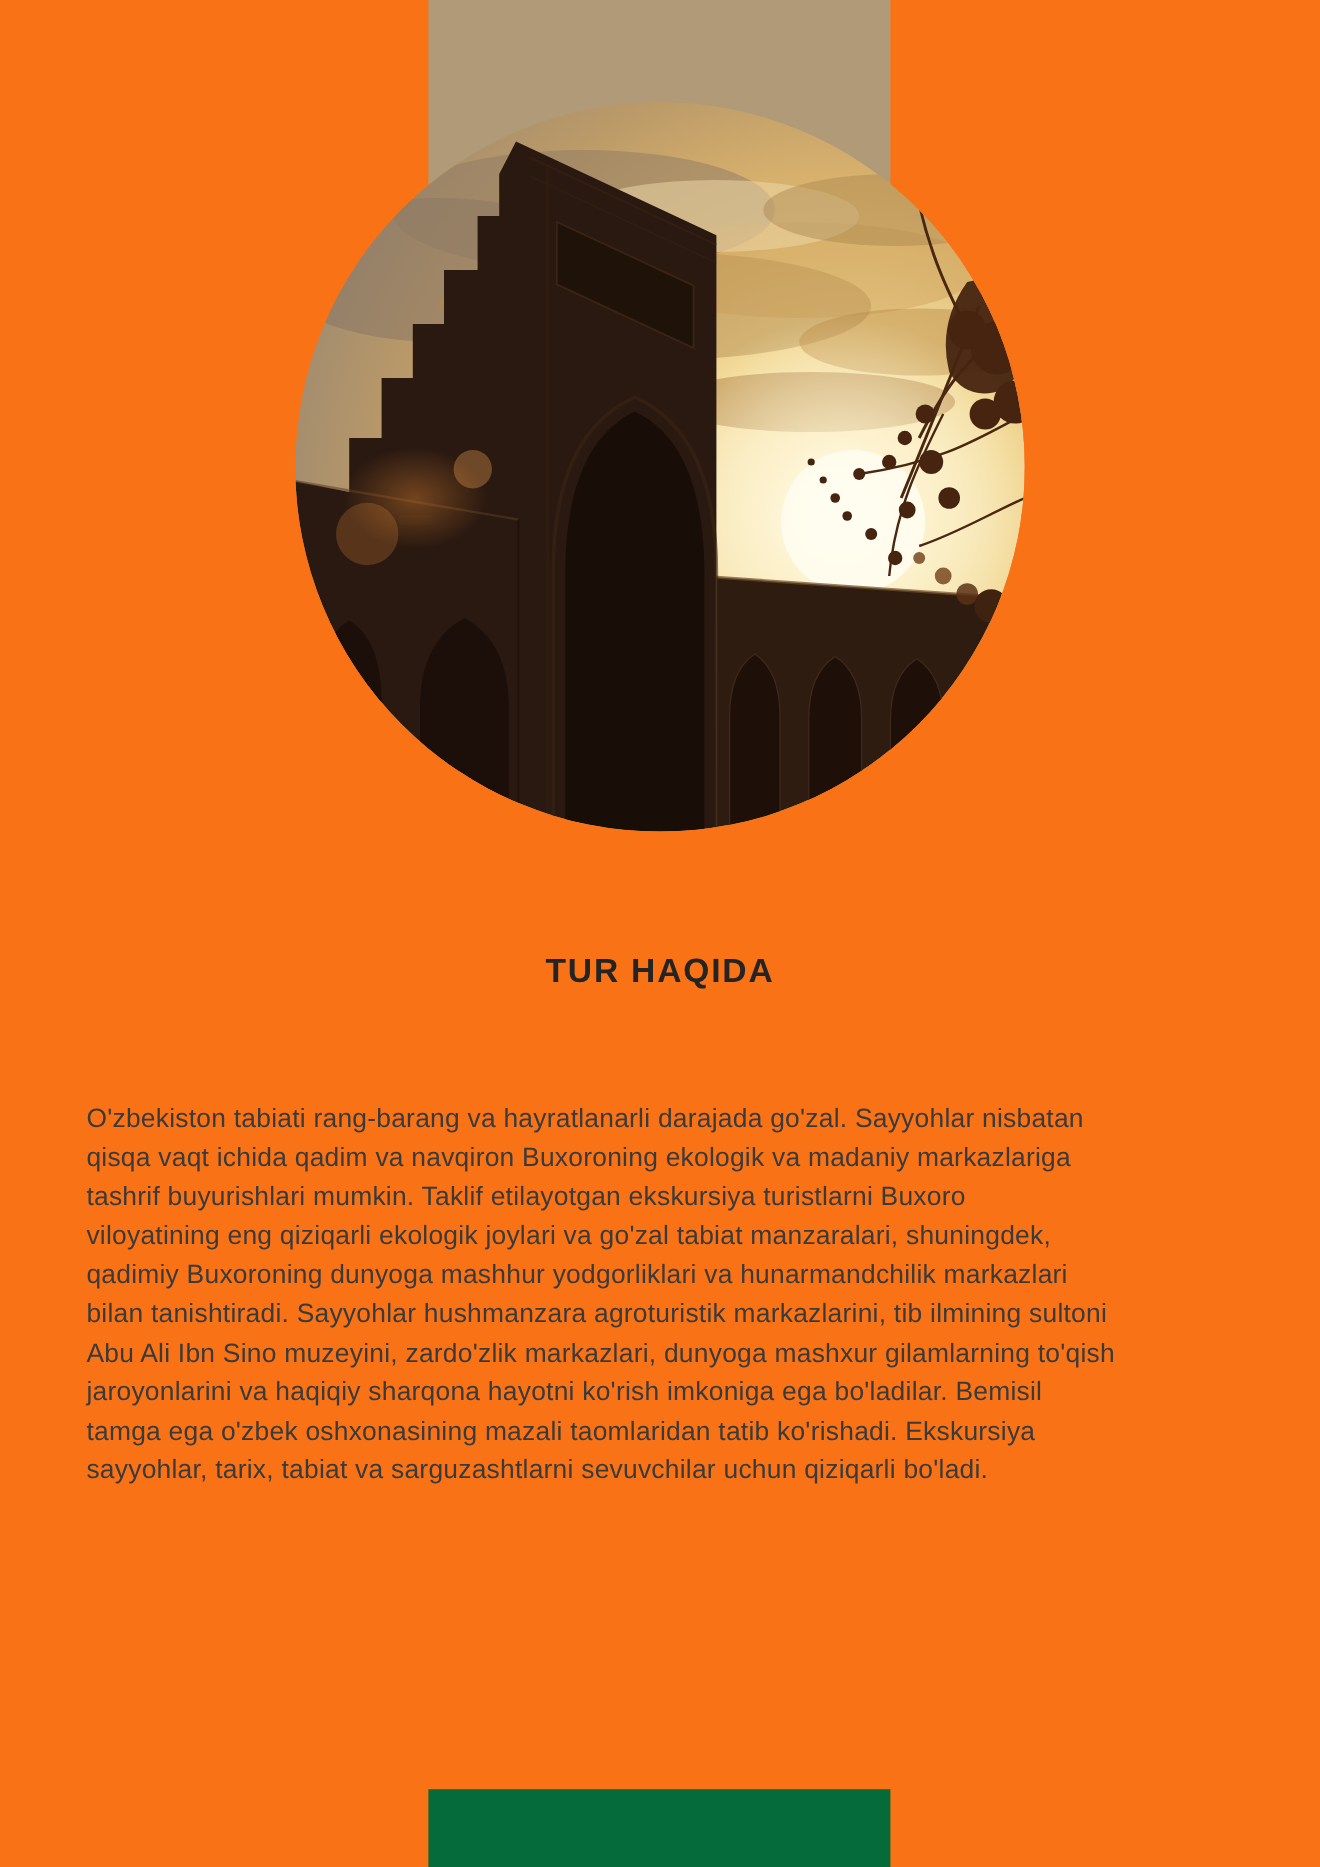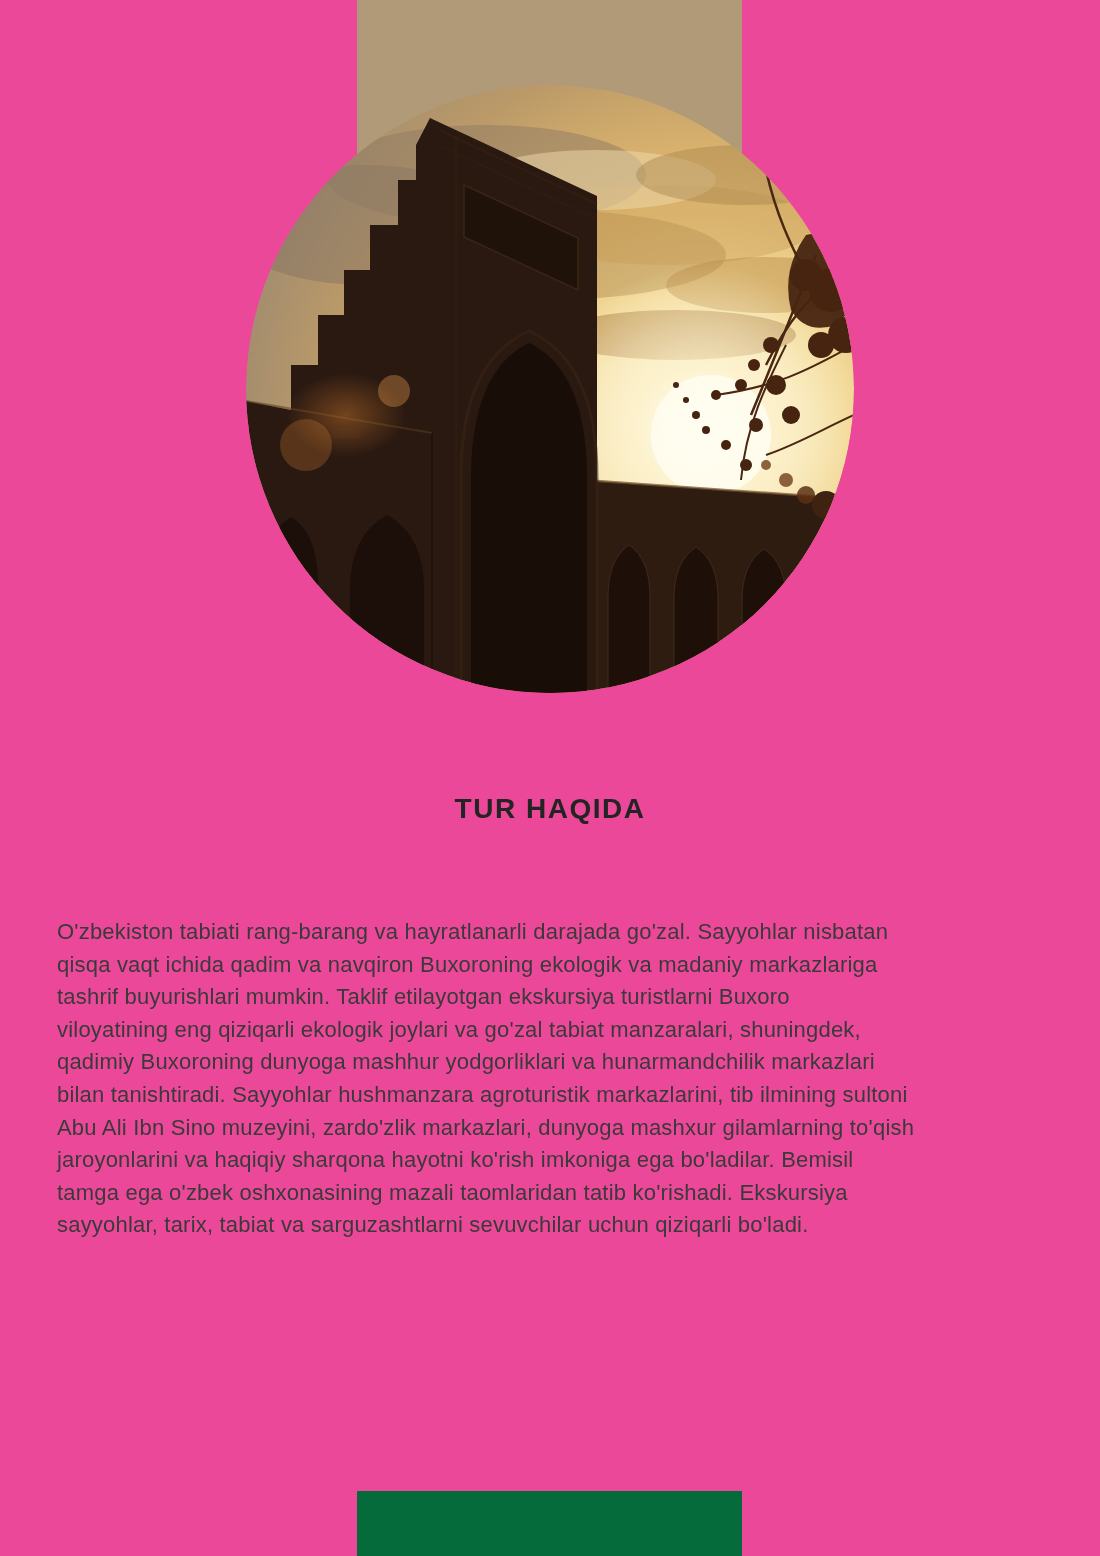--- a/index.html
+++ b/index.html
@@ -31,21 +31,21 @@
     letter-spacing:0.2px;
     white-space:pre-line;
   }
   .bottom-rect{
     position:absolute;left:357px;top:1491px;width:385px;height:65px;
   }
 </style>
 </head>
 <body>
 
-<div class="page" style="background-color: #ec4899;">
+<div class="page" style="background-color: #f97316;">
 
   <div class="top-rect" style="background-color: rgb(177, 154, 119);"></div>
 
   <div class="hero-circle">
     <svg viewBox="0 0 608 608" xmlns="http://www.w3.org/2000/svg">
       <defs>
         <clipPath id="circleClip">
             <circle cx="304" cy="304" r="304"></circle>
           </clipPath>
         <radialGradient id="skyGrad" cx="0.75" cy="0.56" r="0.95">
@@ -154,21 +154,21 @@
           <circle cx="560" cy="410" r="9" fill="#5a3014" opacity="0.85"></circle>
           <circle cx="580" cy="420" r="14" fill="#3f2210"></circle>
           <circle cx="600" cy="440" r="16" fill="#3f2210"></circle>
         </g>
       </g>
     </svg>
   </div>
 
   <h1 class="title" style="color: rgb(36, 36, 36);">TUR HAQIDA</h1>
 
-  <p class="body-text" style="color: rgb(58, 58, 58);">O'zbekiston tabiati rang-barang va hayratlanarli darajada go'zal. Sayyohlar nisbatan
+  <p class="body-text" style="color: rgb(58, 58, 58); margin-left: 15px;">O'zbekiston tabiati rang-barang va hayratlanarli darajada go'zal. Sayyohlar nisbatan
 qisqa vaqt ichida qadim va navqiron Buxoroning ekologik va madaniy markazlariga
 tashrif buyurishlari mumkin. Taklif etilayotgan ekskursiya turistlarni Buxoro
 viloyatining eng qiziqarli ekologik joylari va go'zal tabiat manzaralari, shuningdek,
 qadimiy Buxoroning dunyoga mashhur yodgorliklari va hunarmandchilik markazlari
 bilan tanishtiradi. Sayyohlar hushmanzara agroturistik markazlarini, tib ilmining sultoni
 Abu Ali Ibn Sino muzeyini, zardo'zlik markazlari, dunyoga mashxur gilamlarning to'qish
 jaroyonlarini va haqiqiy sharqona hayotni ko'rish imkoniga ega bo'ladilar. Bemisil
 tamga ega o'zbek oshxonasining mazali taomlaridan tatib ko'rishadi. Ekskursiya
 sayyohlar, tarix, tabiat va sarguzashtlarni sevuvchilar uchun qiziqarli bo'ladi.</p>
 

